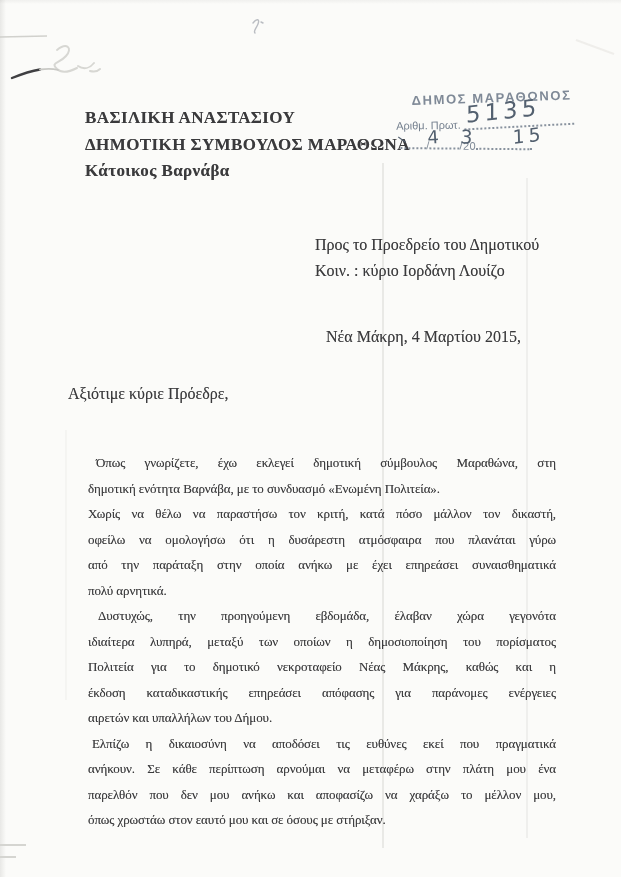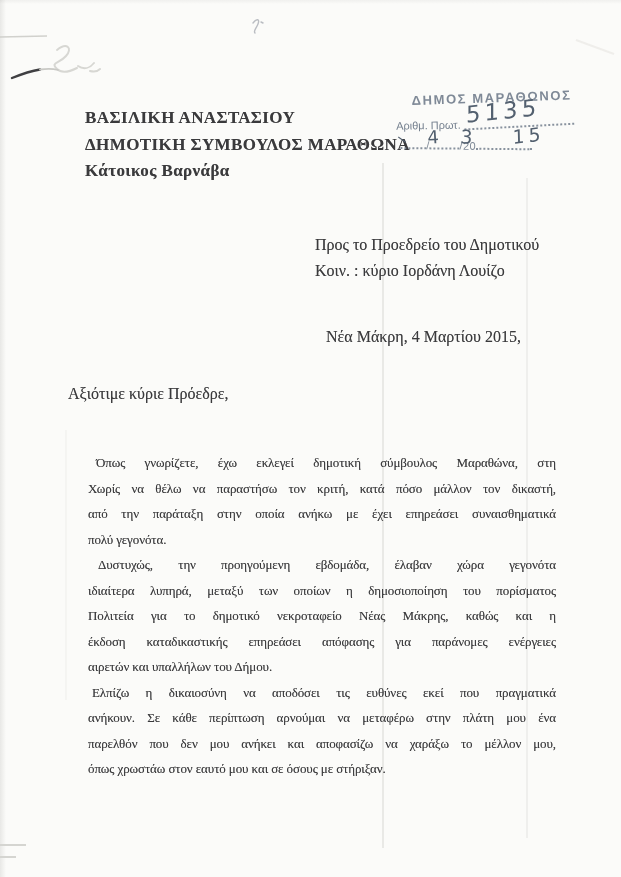--- a/index.html
+++ b/index.html
@@ -107,27 +107,29 @@
     <div>Προς το Προεδρείο του Δημοτικού</div>
     <div>Κοιν. : κύριο Ιορδάνη Λουίζο</div>
   </div>
 
   <div class="dateline">Νέα Μάκρη, 4 Μαρτίου 2015,</div>
 
   <div class="salutation">Αξιότιμε κύριε Πρόεδρε,</div>
 
   <div class="letter-body">
       <div class="line" style="text-indent: 8px;">Όπως γνωρίζετε, έχω εκλεγεί δημοτική σύμβουλος Μαραθώνα, στη</div>
+      <div class="line last">δημοτική ενότητα Βαρνάβα, με το συνδυασμό «Ενωμένη Πολιτεία».</div>
       <div class="line">Χωρίς να θέλω να παραστήσω τον κριτή, κατά πόσο μάλλον τον δικαστή,</div>
+      <div class="line">οφείλω να ομολογήσω ότι η δυσάρεστη ατμόσφαιρα που πλανάται γύρω</div>
       <div class="line">από την παράταξη στην οποία ανήκω με έχει επηρεάσει συναισθηματικά</div>
-      <div class="line last">πολύ γεγονότα.</div>
+      <div class="line last">πολύ αρνητικά.</div>
       <div class="line" style="text-indent: 10px;">Δυστυχώς, την προηγούμενη εβδομάδα, έλαβαν χώρα γεγονότα</div>
       <div class="line">ιδιαίτερα λυπηρά, μεταξύ των οποίων η δημοσιοποίηση του πορίσματος</div>
       <div class="line">Πολιτεία για το δημοτικό νεκροταφείο Νέας Μάκρης, καθώς και η</div>
       <div class="line">έκδοση καταδικαστικής επηρεάσει απόφασης για παράνομες ενέργειες</div>
       <div class="line last">αιρετών και υπαλλήλων του Δήμου.</div>
       <div class="line" style="text-indent: 4px;">Ελπίζω η δικαιοσύνη να αποδόσει τις ευθύνες εκεί που πραγματικά</div>
       <div class="line">ανήκουν. Σε κάθε περίπτωση αρνούμαι να μεταφέρω στην πλάτη μου ένα</div>
-      <div class="line">παρελθόν που δεν μου ανήκει και αποφασίζω να χαράξω το μέλλον μου,</div>
+      <div class="line">παρελθόν που δεν μου ανήκω και αποφασίζω να χαράξω το μέλλον μου,</div>
       <div class="line last">όπως χρωστάω στον εαυτό μου και σε όσους με στήριξαν.</div>
     </div>
 
 </div>
 
 </body></html>

